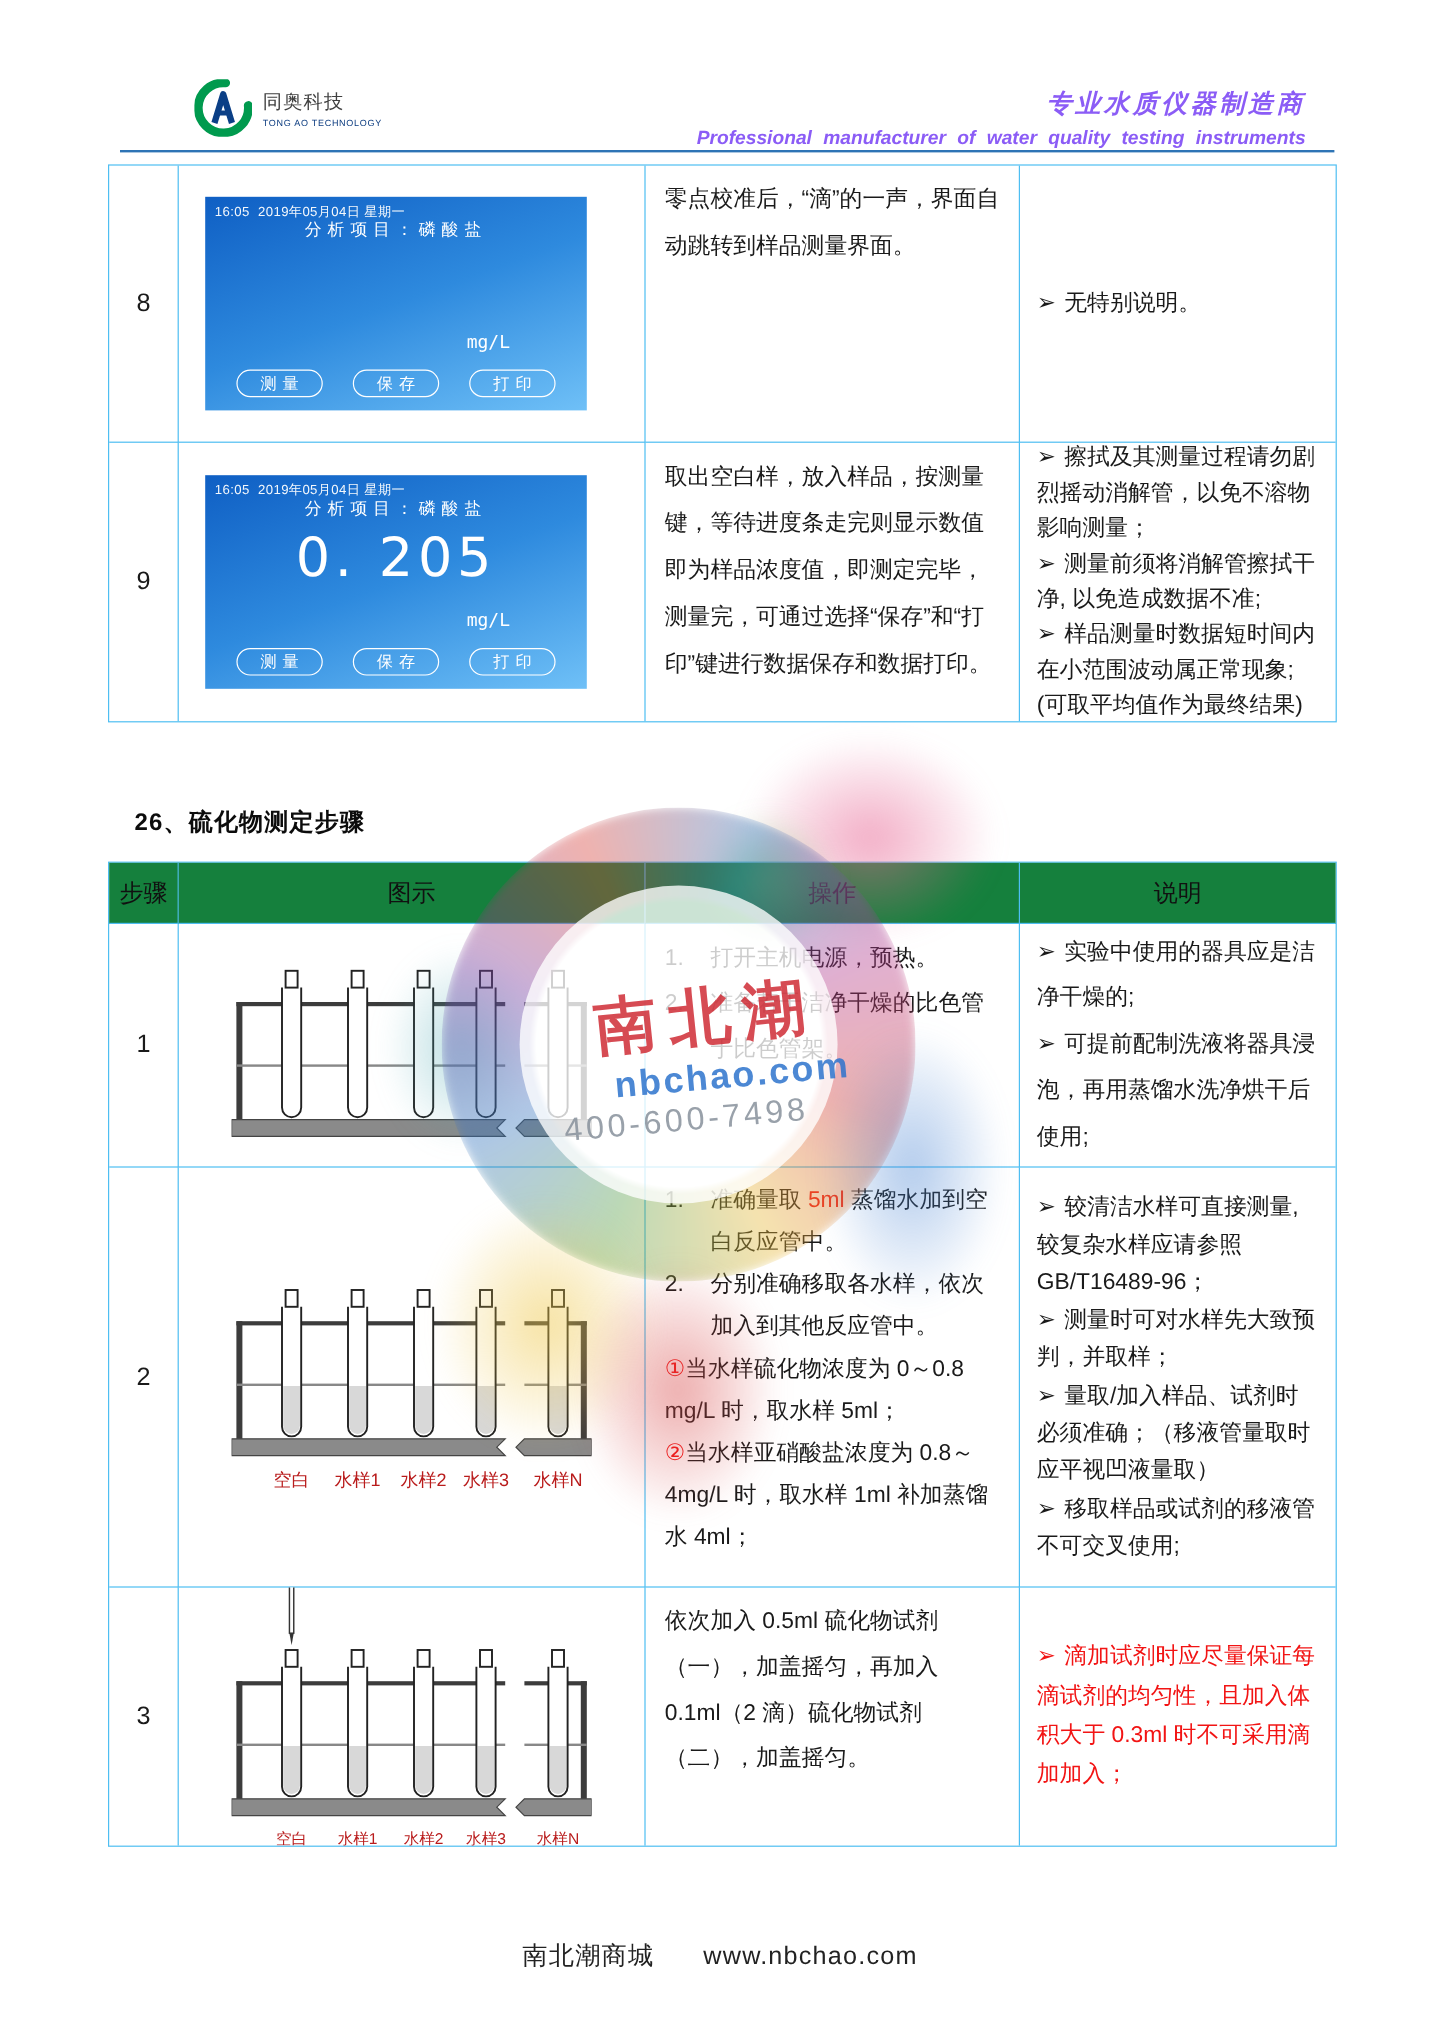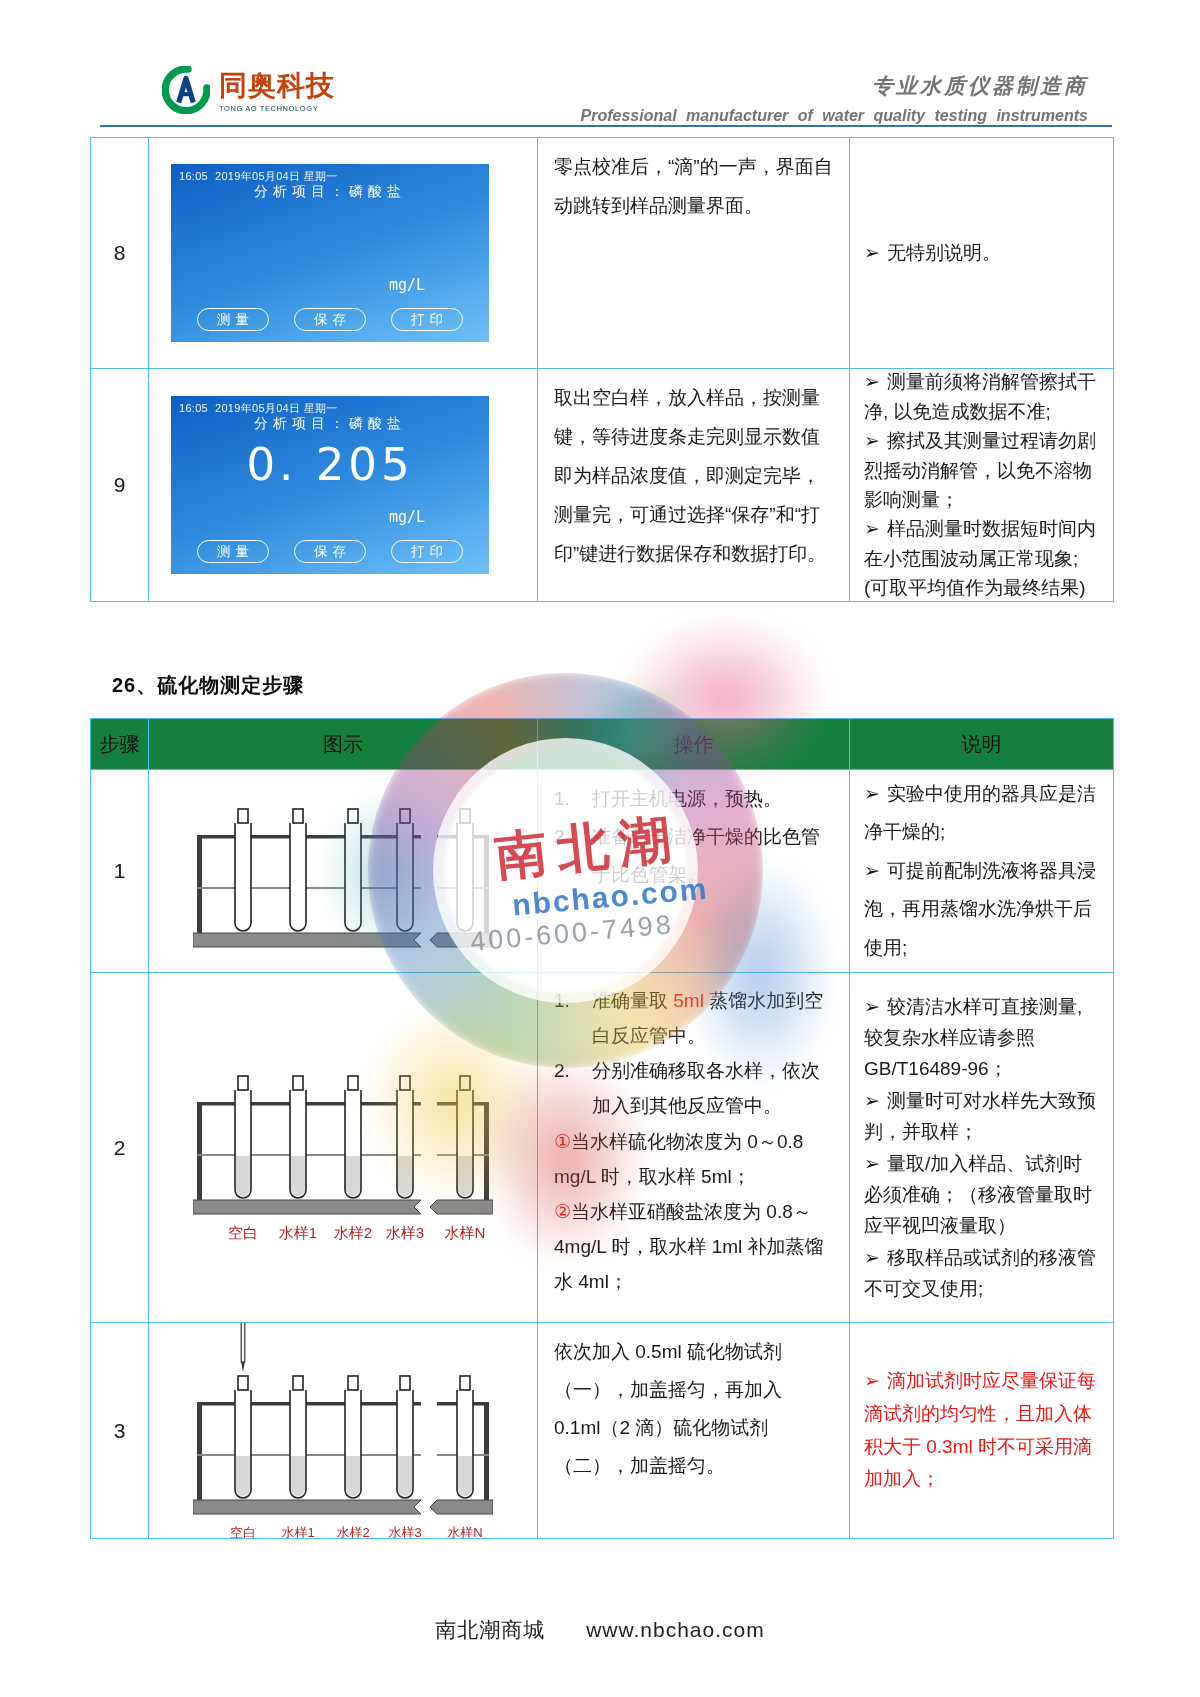--- a/index.html
+++ b/index.html
@@ -1,23 +1,23 @@
 <!DOCTYPE html>
 <html><head>
 <meta charset="utf-8">
 <style>
   html,body{margin:0;padding:0}
   body{position:relative;width:1200px;height:1697px;background:#fff;overflow:hidden;
        font-family:"Liberation Sans","DejaVu Sans",sans-serif;color:#1a1a1a}
 
   
   .logo{position:absolute;left:162px;top:66px;display:flex;align-items:center;gap:9px}
-  .brand-cn{font-size:28px;font-weight:bold;color:#c2410c;letter-spacing:1px;line-height:1.05}
+  .brand-cn{font-size:16px;font-weight:normal;color:#404040;letter-spacing:1px;line-height:1.05}
   .brand-en{font-size:7.5px;color:#0d3d80;letter-spacing:.6px;margin-top:3px}
-  .tagline{position:absolute;top:72px;right:112px;text-align:right;color:#737373;font-style:italic;font-weight:bold}
+  .tagline{position:absolute;top:72px;right:112px;text-align:right;color:#8b5cf6;font-style:italic;font-weight:bold}
   .tagline-cn{font-size:21px;letter-spacing:3px;font-family:"Liberation Serif","DejaVu Serif",serif}
   .tagline-en{font-size:16px;margin-top:7px;word-spacing:5px}
   .hrule{position:absolute;left:100px;top:125px;width:1012px;height:2px;background:#2e74b5}
 
   
   .tbl{position:absolute;left:90px;display:grid;grid-template-columns:58px 389px 312px 263px;
        border:1px solid #4ebef2;background:#fff0}
   .tbl1{top:137px;grid-template-rows:231px 232px}
   .tbl2{top:718px;grid-template-rows:51px 203px 350px 215px}
   .cell{border-right:1px solid #4ebef2;border-bottom:1px solid #4ebef2;box-sizing:border-box;position:relative;overflow:hidden}
@@ -177,22 +177,22 @@
         <div class="scr-btn">测量</div>
         <div class="scr-btn">保存</div>
         <div class="scr-btn">打印</div>
       </div>
     </div>
   </div>
   <div class="cell op lr">
     <p class="t1op">取出空白样，放入样品，按测量键，等待进度条走完则显示数值即为样品浓度值，即测定完毕，测量完，可通过选择“保存”和“打印”键进行数据保存和数据打印。</p>
   </div>
   <div class="cell note lc lr n-lh155">
+    <p><span class="blt">➢</span><span>擦拭及其测量过程请勿剧烈摇动消解管，以免不溶物影响测量；</span></p>
     <p><span class="blt">➢</span><span>测量前须将消解管擦拭干净, 以免造成数据不准;</span></p>
-    <p><span class="blt">➢</span><span>擦拭及其测量过程请勿剧烈摇动消解管，以免不溶物影响测量；</span></p>
     <p><span class="blt">➢</span><span>样品测量时数据短时间内在小范围波动属正常现象;(可取平均值作为最终结果)</span></p>
   </div>
 </div>
 
 <div class="sect">26、硫化物测定步骤</div>
 
 <div class="tbl tbl2">
 
   <div class="cell hdr">步骤</div>
   <div class="cell hdr">图示</div>

